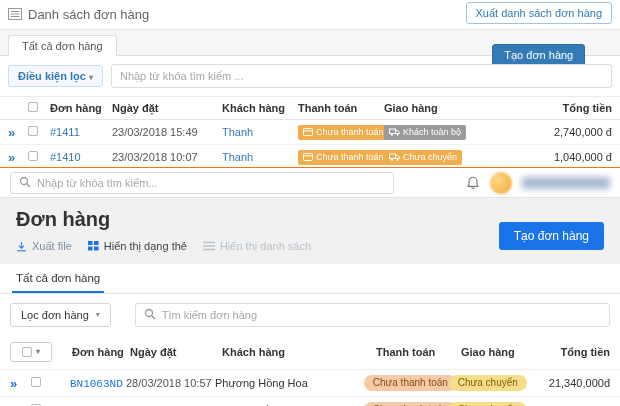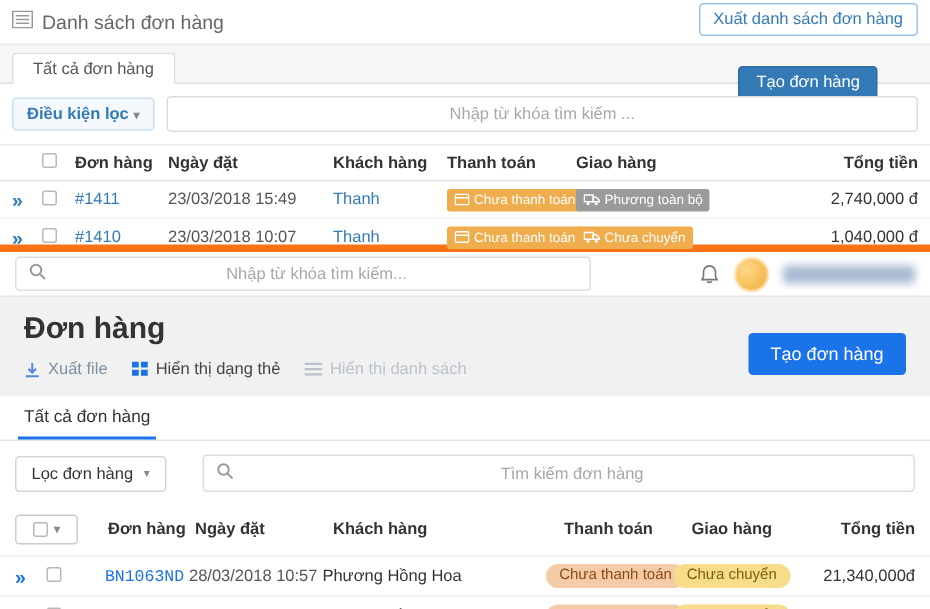--- a/index.html
+++ b/index.html
@@ -1,22 +1,22 @@
 <!DOCTYPE html>
 <html><head>
 <meta charset="utf-8">
 <style>
   * { box-sizing: border-box; margin: 0; padding: 0; }
   html,body { width:620px; height:406px; overflow:hidden; }
   body { font-family:"Liberation Sans", sans-serif; background:#fff; font-size:11px; color:#333; }
-  input { font-family:"Liberation Sans", sans-serif;text-align:center; }
+  input { font-family:"Liberation Sans", sans-serif; }
   input::placeholder { color:#a8a8a8; }
 
   
-  .s1 { height:168px; background:#fff; border-bottom:5px solid #f97316; }
+  .s1 { height:168px; background:#fff; border-bottom:1px solid #f97316; }
   .s1-header { height:30px; display:flex; align-items:center; padding:0 8px; border-bottom:1px solid #e8e8e8; }
   .s1-title { font-size:13px; color:#666; margin-left:6px; }
   .s1-actions { margin-left:auto; display:flex; align-items:center; gap:20px;flex-direction:column; }
   .viewtoggle { display:flex; border:1px solid #c9dff2; border-radius:3px; overflow:hidden; }
   .viewtoggle .vt { background:#fff; border:none; padding:3px 6px; cursor:pointer; display:flex; align-items:center; }
   .viewtoggle .vt + .vt { border-left:1px solid #c9dff2; }
   .btn-outline { background:#fff; color:#337ab7; border:1px solid #9ec3e6; border-radius:3px; font-size:11px; padding:4px 9px; cursor:pointer; }
   .btn-primary { background:#337ab7; color:#fff; border:1px solid #2e6da4; border-radius:3px; font-size:11px; padding:4px 11px; cursor:pointer; }
   .s1-tabbar { background:#f6f6f6; border-bottom:1px solid #ddd; padding:5px 8px 0; height:26px; display:flex; }
   .s1-tab { background:#fff; border:1px solid #ddd; border-bottom:1px solid #fff; font-size:11px; color:#555; padding:4px 13px; border-radius:3px 3px 0 0; margin-bottom:-1px; cursor:pointer; }
@@ -138,21 +138,21 @@
           </svg>
           <span>Chưa thanh toán</span>
         </span></span>
     <span class="c1g"><span class="badge badge-gray">
           <svg width="11" height="8" viewBox="0 0 11 8">
             <rect x="0.5" y="1" width="6" height="4.5" fill="none" stroke="#fff"></rect>
             <path d="M6.5 2.5h2l2 2v1h-4z" fill="none" stroke="#fff"></path>
             <circle cx="3" cy="6.8" r="1" fill="#fff"></circle>
             <circle cx="8.5" cy="6.8" r="1" fill="#fff"></circle>
           </svg>
-          <span>Phương toàn bộ</span>
+          <span>Khách toàn bộ</span>
         </span></span>
     <span class="c1h">2,740,000 đ</span>
   </div>
 
   <div class="t1-row">
     <span class="c1a chev">»</span>
     <span class="c1b"><span class="cb"></span></span>
     <span class="c1c"><a class="link">#1410</a></span>
     <span class="c1d muted">23/03/2018 10:07</span>
     <span class="c1e"><a class="link">Thanh</a></span>

